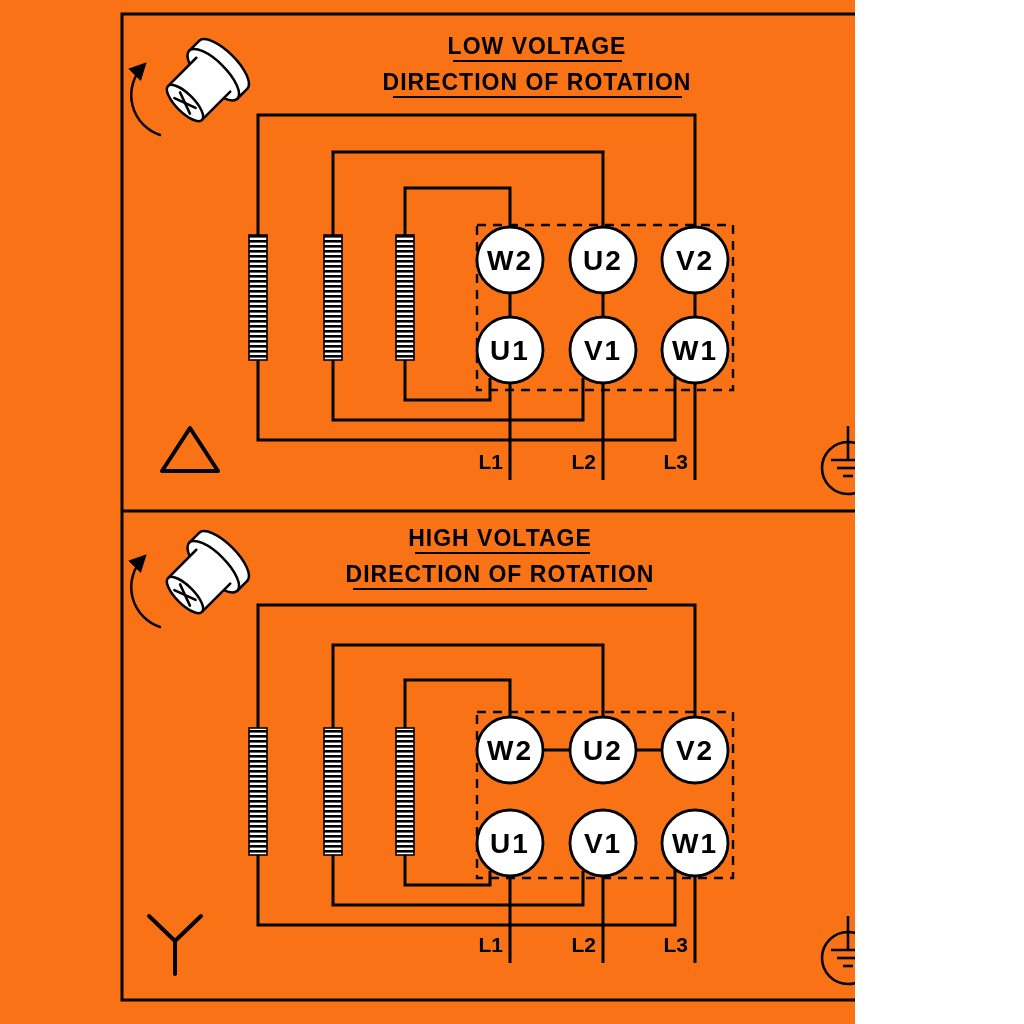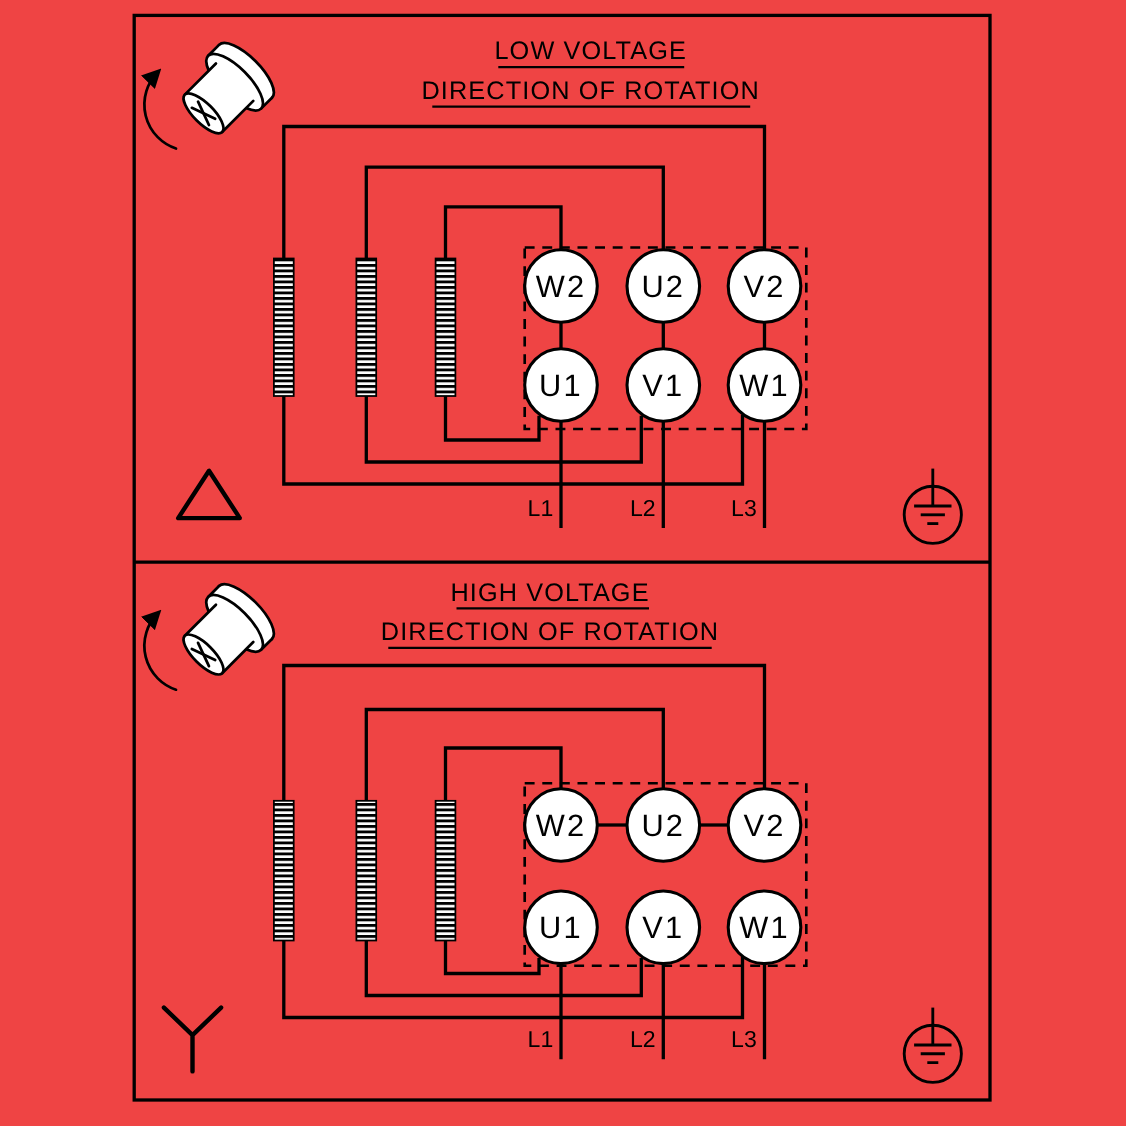--- a/index.html
+++ b/index.html
@@ -1,16 +1,16 @@
 <!DOCTYPE html>
 <html><head>
 <meta charset="utf-8">
 <style>
   html,body{margin:0;padding:0;background:#ffffff;}
-  .stage{position:relative;width:1024px;height:1024px;background:#ef4444;overflow:hidden;}
+  .stage{position:relative;width:855px;height:1024px;background:#f97316;overflow:hidden;font-weight:bold;}
   svg{display:block;}
   .frame{fill:none;stroke:#000;stroke-width:3;}
   .wire{fill:none;stroke:#000;stroke-width:3;}
   .link{fill:none;stroke:#000;stroke-width:3;}
   .term{fill:#fff;stroke:#000;stroke-width:2.8;}
   .dashedbox{fill:none;stroke:#000;stroke-width:2.4;stroke-dasharray:9 7;}
   .coil{stroke:#000;stroke-width:1.6;}
   .lbl{font-family:"Liberation Sans", sans-serif;fill:#000;}
   .title{font-size:23px;text-anchor:middle;letter-spacing:1px;}
   .termlbl{font-size:28px;letter-spacing:2px;text-anchor:middle;}

